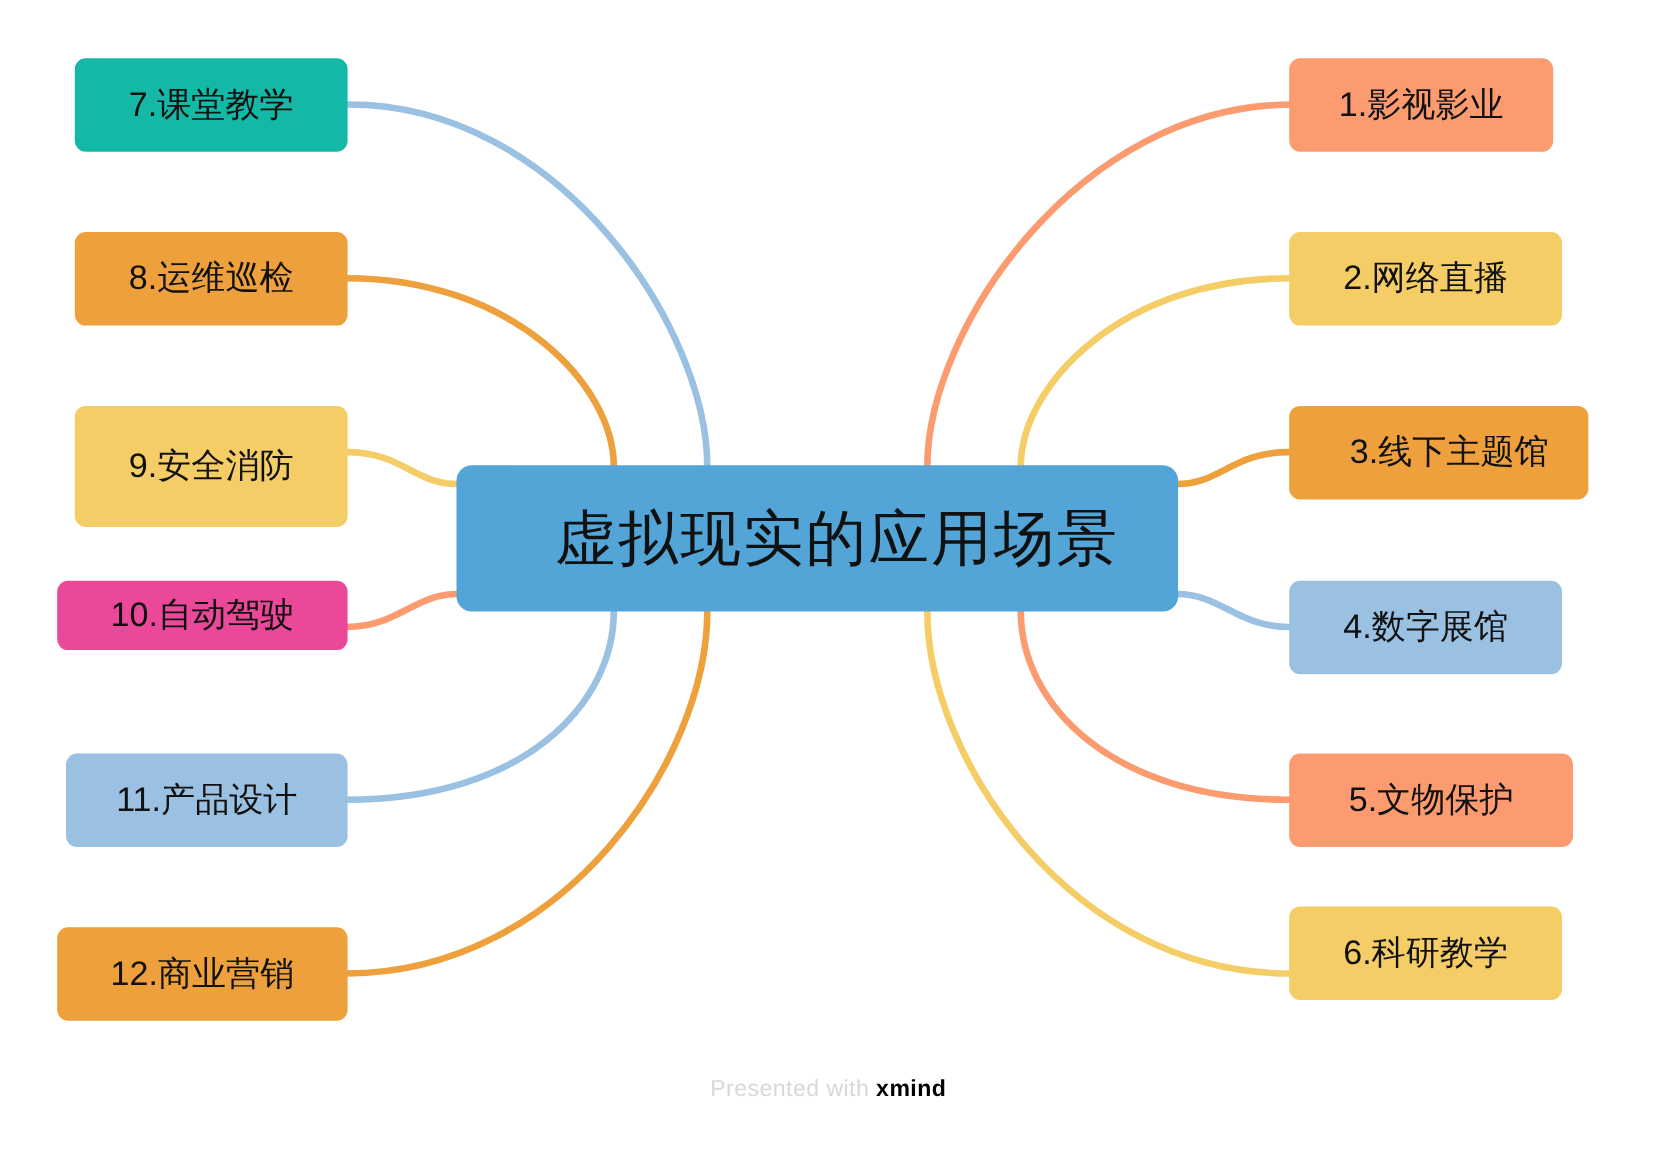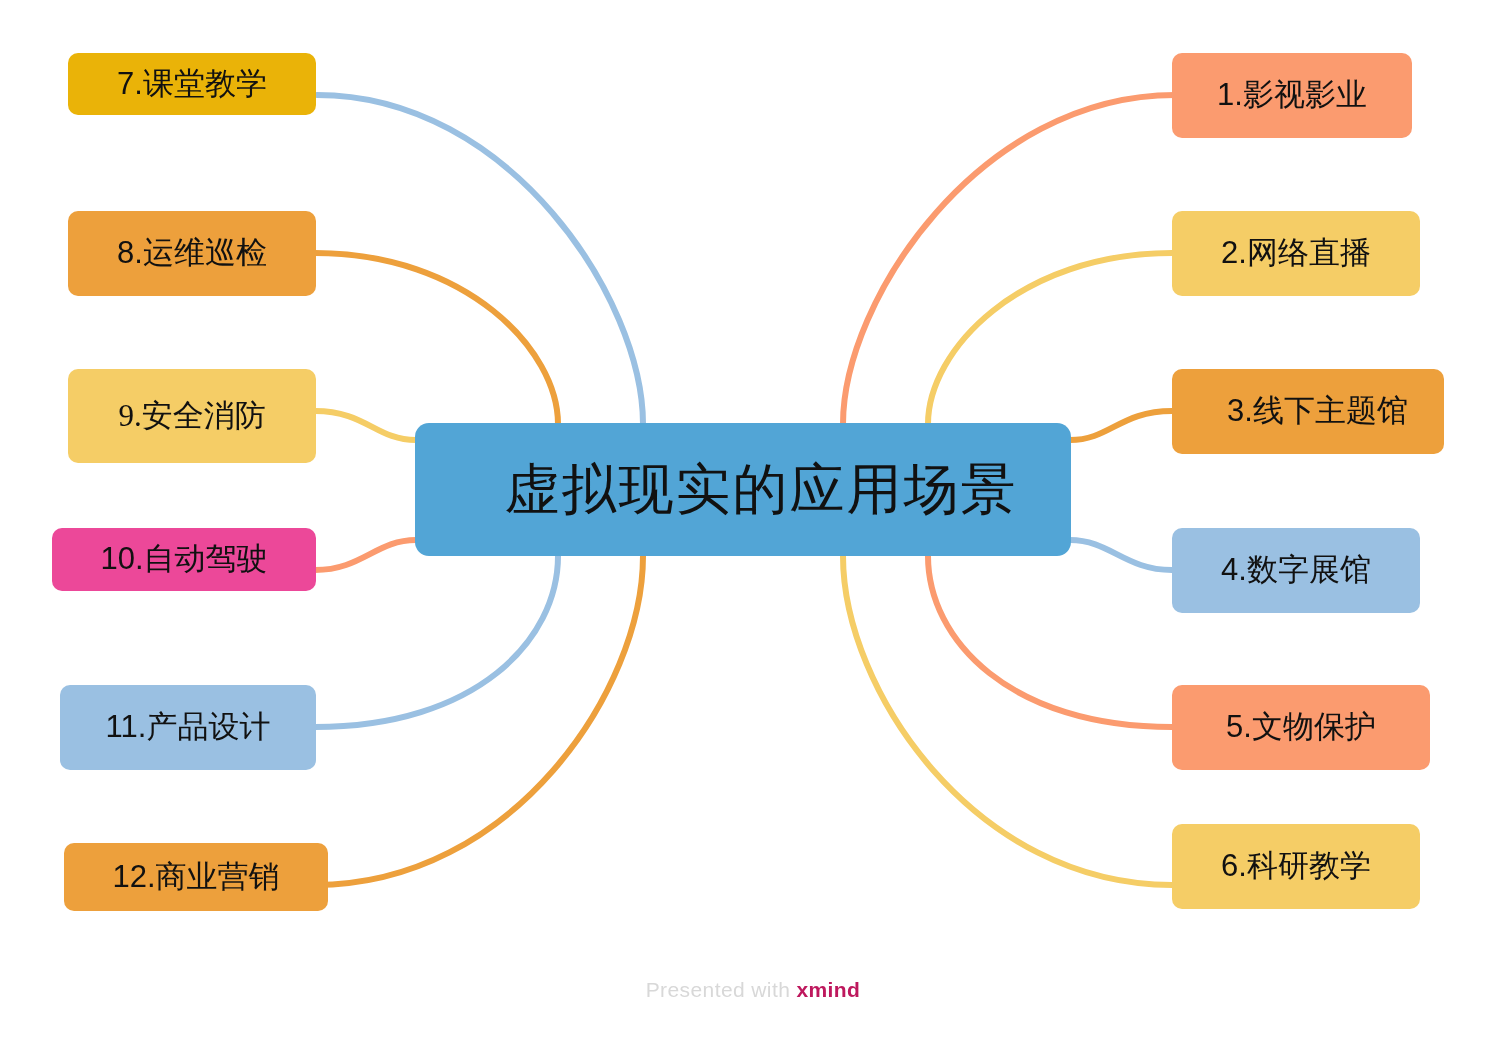--- a/index.html
+++ b/index.html
@@ -65,21 +65,21 @@
     top: 978px;
     width: 1506px;
     text-align: center;
     font-size: 21px;
     color: #d8d8d8;
     letter-spacing: 0.4px;
     z-index: 4;
   }
   #watermark .wm-brand {
     font-weight: bold;
-    color: #be185d;
+    color: #000000;
   }
 </style>
 </head>
 <body>
 
 <div id="stage">
 
   <svg id="connectors" viewBox="0 0 1506 1048" width="1506" height="1048" xmlns="http://www.w3.org/2000/svg">
     <g fill="none" stroke-linecap="round" stroke-width="6">
 
@@ -116,41 +116,41 @@
   </div>
 
   <div class="node branch right" style="left:1172px; top:685px; width:258px; height:85px; background:#fb9b6f;">
     <span class="node-label" style="text-align:center;">5.文物保护</span>
   </div>
 
   <div class="node branch right" style="left:1172px; top:824px; width:248px; height:85px; background:#f5cd66;">
     <span class="node-label" style="text-align:center;">6.科研教学</span>
   </div>
 
-  <div class="node branch left" style="left:68px; top:53px; width:248px; height:62px; background:#eab308;">
+  <div class="node branch left" style="left:68px; top:53px; width:248px; height:85px; background:#14b8a6;">
     <span class="node-label" style="text-align:center;">7.课堂教学</span>
   </div>
 
   <div class="node branch left" style="left:68px; top:211px; width:248px; height:85px; background:#eda03c;">
     <span class="node-label" style="text-align:center;">8.运维巡检</span>
   </div>
 
-  <div class="node branch left" style="left:68px; top:369px; width:248px; height:94px; background:#f5cd66;font-family:Liberation Serif, serif;">
+  <div class="node branch left" style="left:68px; top:369px; width:248px; height:110px; background:#f5cd66;">
     <span class="node-label" style="text-align:center;">9.安全消防</span>
   </div>
 
   <div class="node branch left" style="left:52px; top:528px; width:264px; height:63px; background:#ec4899;">
     <span class="node-label" style="text-align:center;">10.自动驾驶</span>
   </div>
 
   <div class="node branch left" style="left:60px; top:685px; width:256px; height:85px; background:#9ac0e2;">
     <span class="node-label" style="text-align:center;">11.产品设计</span>
   </div>
 
-  <div class="node branch left" style="left:52px; top:843px; width:264px; height:68px; background:#eda03c;margin-left:12px;">
+  <div class="node branch left" style="left:52px; top:843px; width:264px; height:85px; background:#eda03c;">
     <span class="node-label" style="text-align:center;">12.商业营销</span>
   </div>
 
   <div class="node central" style="left:415px; top:423px; width:656px; height:133px;">
     <span class="node-label" style="text-align:center;padding-left:36px;">虚拟现实的应用场景</span>
   </div>
 
   <div id="watermark">
     <span>Presented with </span><span class="wm-brand">xmind</span>
   </div>

